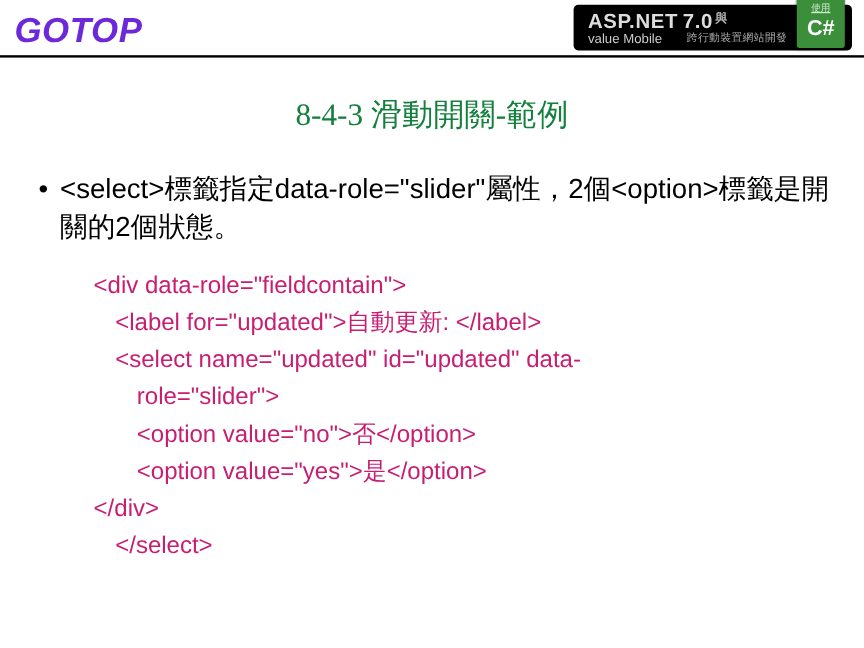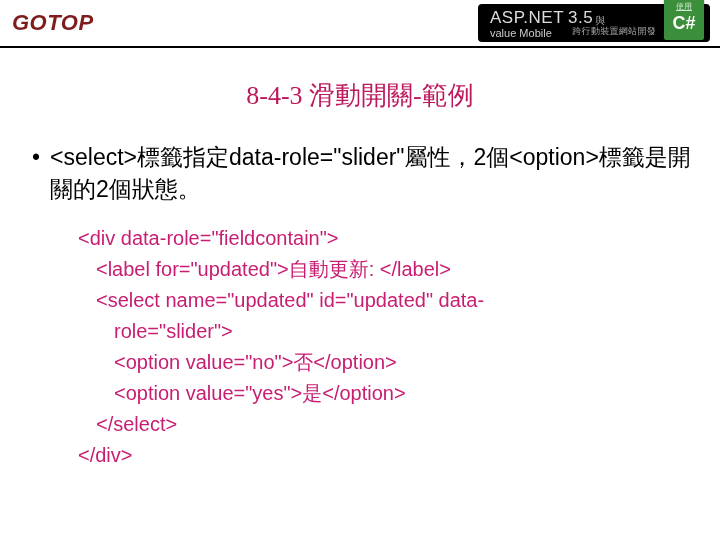--- a/index.html
+++ b/index.html
@@ -21,46 +21,46 @@
       left: 0;
       right: 0;
       bottom: 0;
       height: 2px;
       background: #000;
     }
     .logo {
       position: absolute;
       left: 12px;
       top: 10px;
-      font-size: 22px;
+      font-size: 29px;
       font-weight: 800;
       font-style: italic;
       letter-spacing: 0.5px;
-      color: #7f1d1d;
+      color: #6d28d9;
     }
     .badge {
       position: absolute;
       right: 10px;
       top: 4px;
       width: 232px;
       height: 38px;
       background: #000;
       border-radius: 4px;
       color: #f0f0f0;
       display: flex;
       align-items: center;
       padding: 0 6px 0 10px;
       font-size: 12px;
     }
     .badge .asp {
       font-family: "Arial", sans-serif;
-      font-weight: 400;
+      font-weight: 700;
       letter-spacing: 0.5px;
       display: flex;
-      align-items: flex-end;
+      align-items: flex-start;
       color: #ddd;
     }
     .badge .asp .big {
       font-size: 17px;
     }
     .badge .asp .amp {
       font-size: 10px;
       margin: 0 2px;
       color: #bbb;
     }
@@ -105,21 +105,21 @@
       font-size: 18px;
       font-weight: 700;
       line-height: 1;
       margin-top: 2px;
     }
     .slide-title {
       text-align: center;
       font-size: 26px;
       margin-top: 30px;
       font-family: "Times New Roman", "Microsoft JhengHei", serif;
-      color: #be185d;
+      color: #15803d;
     }
     .content {
       margin-top: 28px;
       padding: 0 28px 0 28px;
     }
     .bullet-row {
       display: flex;
       align-items: flex-start;
       font-size: 23px;
       line-height: 1.4;
@@ -149,21 +149,21 @@
 </head>
 <body>
 
 <div class="header">
   <div class="logo">GOTOP</div>
   <div class="badge">
     <div class="sub-wrap">
       <div class="asp">
         <span class="big">ASP.NET</span>
         <span style="width:4px"></span>
-        <span class="big">3.5</span>
+        <span class="big">7.0</span>
         <span class="amp">與</span>
       </div>
       <div class="jq">value Mobile</div>
     </div>
     <div class="cn" style="position:absolute; right:54px; bottom:4px;">跨行動裝置網站開發</div>
     <div class="cs-mark">
       <div class="useword">使用</div>
       <div class="cs">C#</div>
     </div>
   </div>
@@ -178,16 +178,16 @@
     <div class="bullet-text">&lt;select&gt;標籤指定data-role="slider"屬性，2個&lt;option&gt;標籤是開關的2個狀態。</div>
   </div>
 
   <div class="code-block">
     <div class="line">&lt;div data-role="fieldcontain"&gt;</div>
     <div class="line i1">&lt;label for="updated"&gt;自動更新: &lt;/label&gt;</div>
     <div class="line i1">&lt;select name="updated" id="updated" data-</div>
     <div class="line i2">role="slider"&gt;</div>
     <div class="line i2">&lt;option value="no"&gt;否&lt;/option&gt;</div>
     <div class="line i2">&lt;option value="yes"&gt;是&lt;/option&gt;</div>
+    <div class="line">&lt;/div&gt;</div>
     <div class="line i1">&lt;/select&gt;</div>
-    <div class="line">&lt;/div&gt;</div>
   </div>
 </div>
 
 </body></html>

